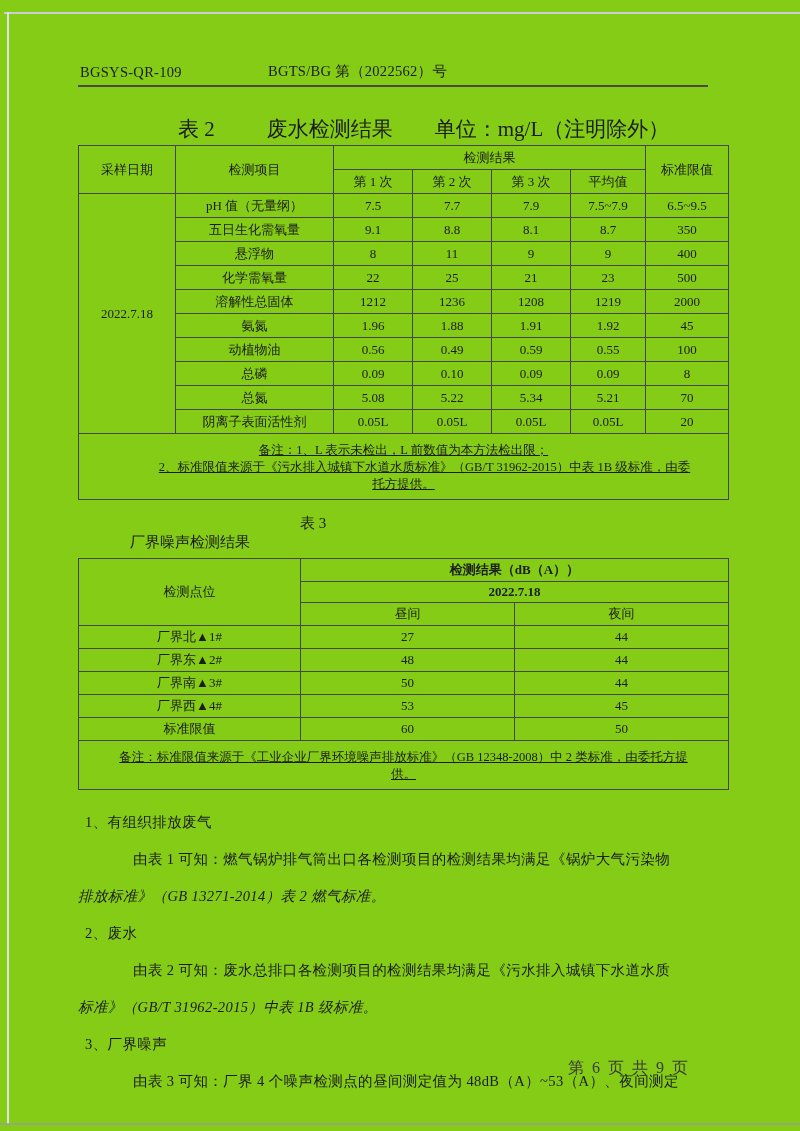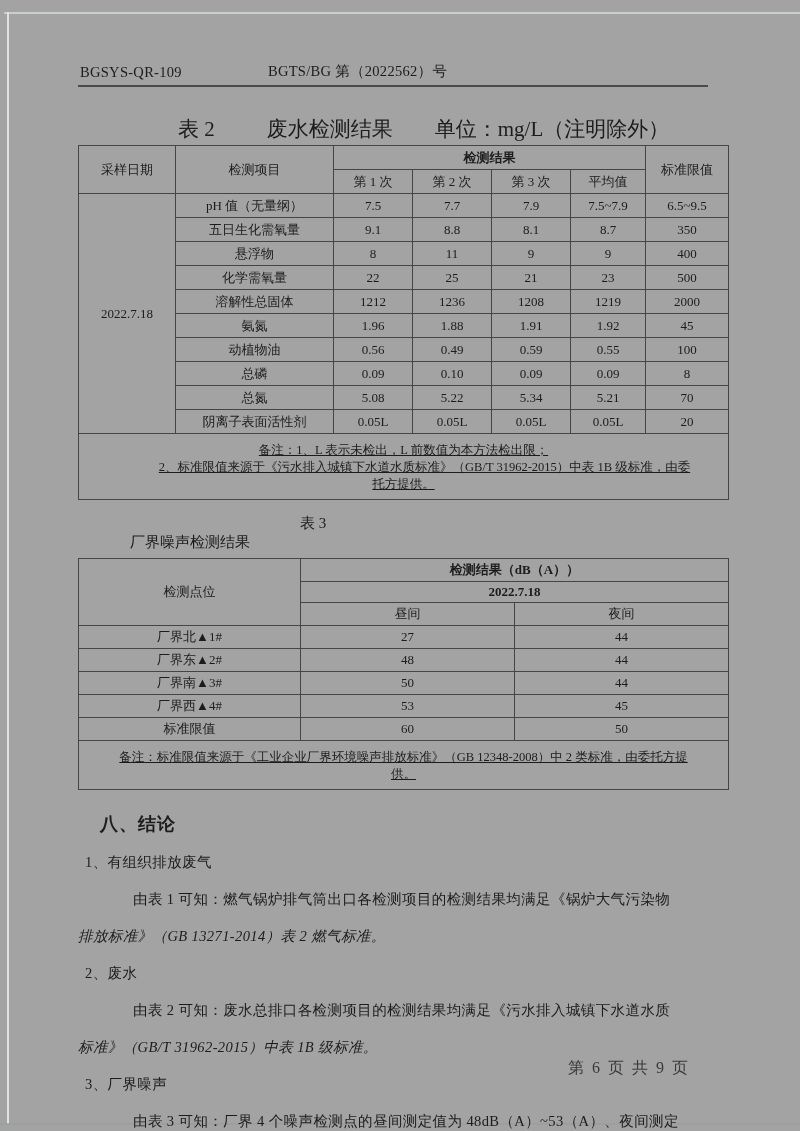--- a/index.html
+++ b/index.html
@@ -5,21 +5,21 @@
   * { margin: 0; padding: 0; box-sizing: border-box; }
   html, body { width: 800px; }
   body {
     font-family: "Liberation Serif", "DejaVu Serif", serif;
     background: #e9e9e9;
   }
   .page {
     position: relative;
     width: 800px;
     height: 1131px;
-    background: #a3a3a3;
+    background: #84cc16;
     color: #1c1c1c;
     overflow: hidden;
   }
   .scan-edge-top { position: absolute; top: 12px; left: 4px; right: 0; height: 2px; background: #c9ced1; }
   .scan-edge-left { position: absolute; top: 12px; left: 7px; width: 2px; height: 1112px; background: #dfe3e5; }
   .scan-edge-bottom { position: absolute; top: 1123px; left: 0; width: 100%; height: 2px; background: #979da0; opacity: .75; }
 
   .content { position: absolute; left: 78px; top: 0; width: 630px; }
 
   .doc-header {
@@ -48,21 +48,21 @@
   th, td {
     border: 1px solid #454545;
     font-weight: normal;
     text-align: center;
     vertical-align: middle;
     font-size: 13px;
     padding: 2px 3px;
     height: 24px;
     overflow: hidden;
   }
-  th.group { font-weight: bold; text-align: center; }
+  th.group { font-weight: normal; text-align: center; }
   td.note-cell, th.note-cell {
     text-align: center;
     font-size: 12.5px;
     line-height: 17px;
     padding: 8px 6px 6px 6px;
     height: auto;
     text-decoration: underline;
   }
   .note-indent { padding-left: 42px; }
 
@@ -290,21 +290,20 @@
       <tr>
         <td colspan="3" class="note-cell">
           <div>备注：标准限值来源于《工业企业厂界环境噪声排放标准》（GB 12348-2008）中 2 类标准，由委托方提</div>
           <div>供。</div>
         </td>
       </tr>
     </tbody>
       </table>
 
     <div class="conclusion">
-      <div class="conclusion-heading">八、结论</div>
       <div class="c-line numbered">1、有组织排放废气</div>
       <div class="c-line indented">由表 1 可知：燃气锅炉排气筒出口各检测项目的检测结果均满足《锅炉大气污染物</div>
       <div class="c-line flush">排放标准》（GB 13271-2014）表 2 燃气标准。</div>
       <div class="c-line numbered">2、废水</div>
       <div class="c-line indented">由表 2 可知：废水总排口各检测项目的检测结果均满足《污水排入城镇下水道水质</div>
       <div class="c-line flush">标准》（GB/T 31962-2015）中表 1B 级标准。</div>
       <div class="c-line numbered">3、厂界噪声</div>
       <div class="c-line indented">由表 3 可知：厂界 4 个噪声检测点的昼间测定值为 48dB（A）~53（A）、夜间测定</div>
     </div>
 

